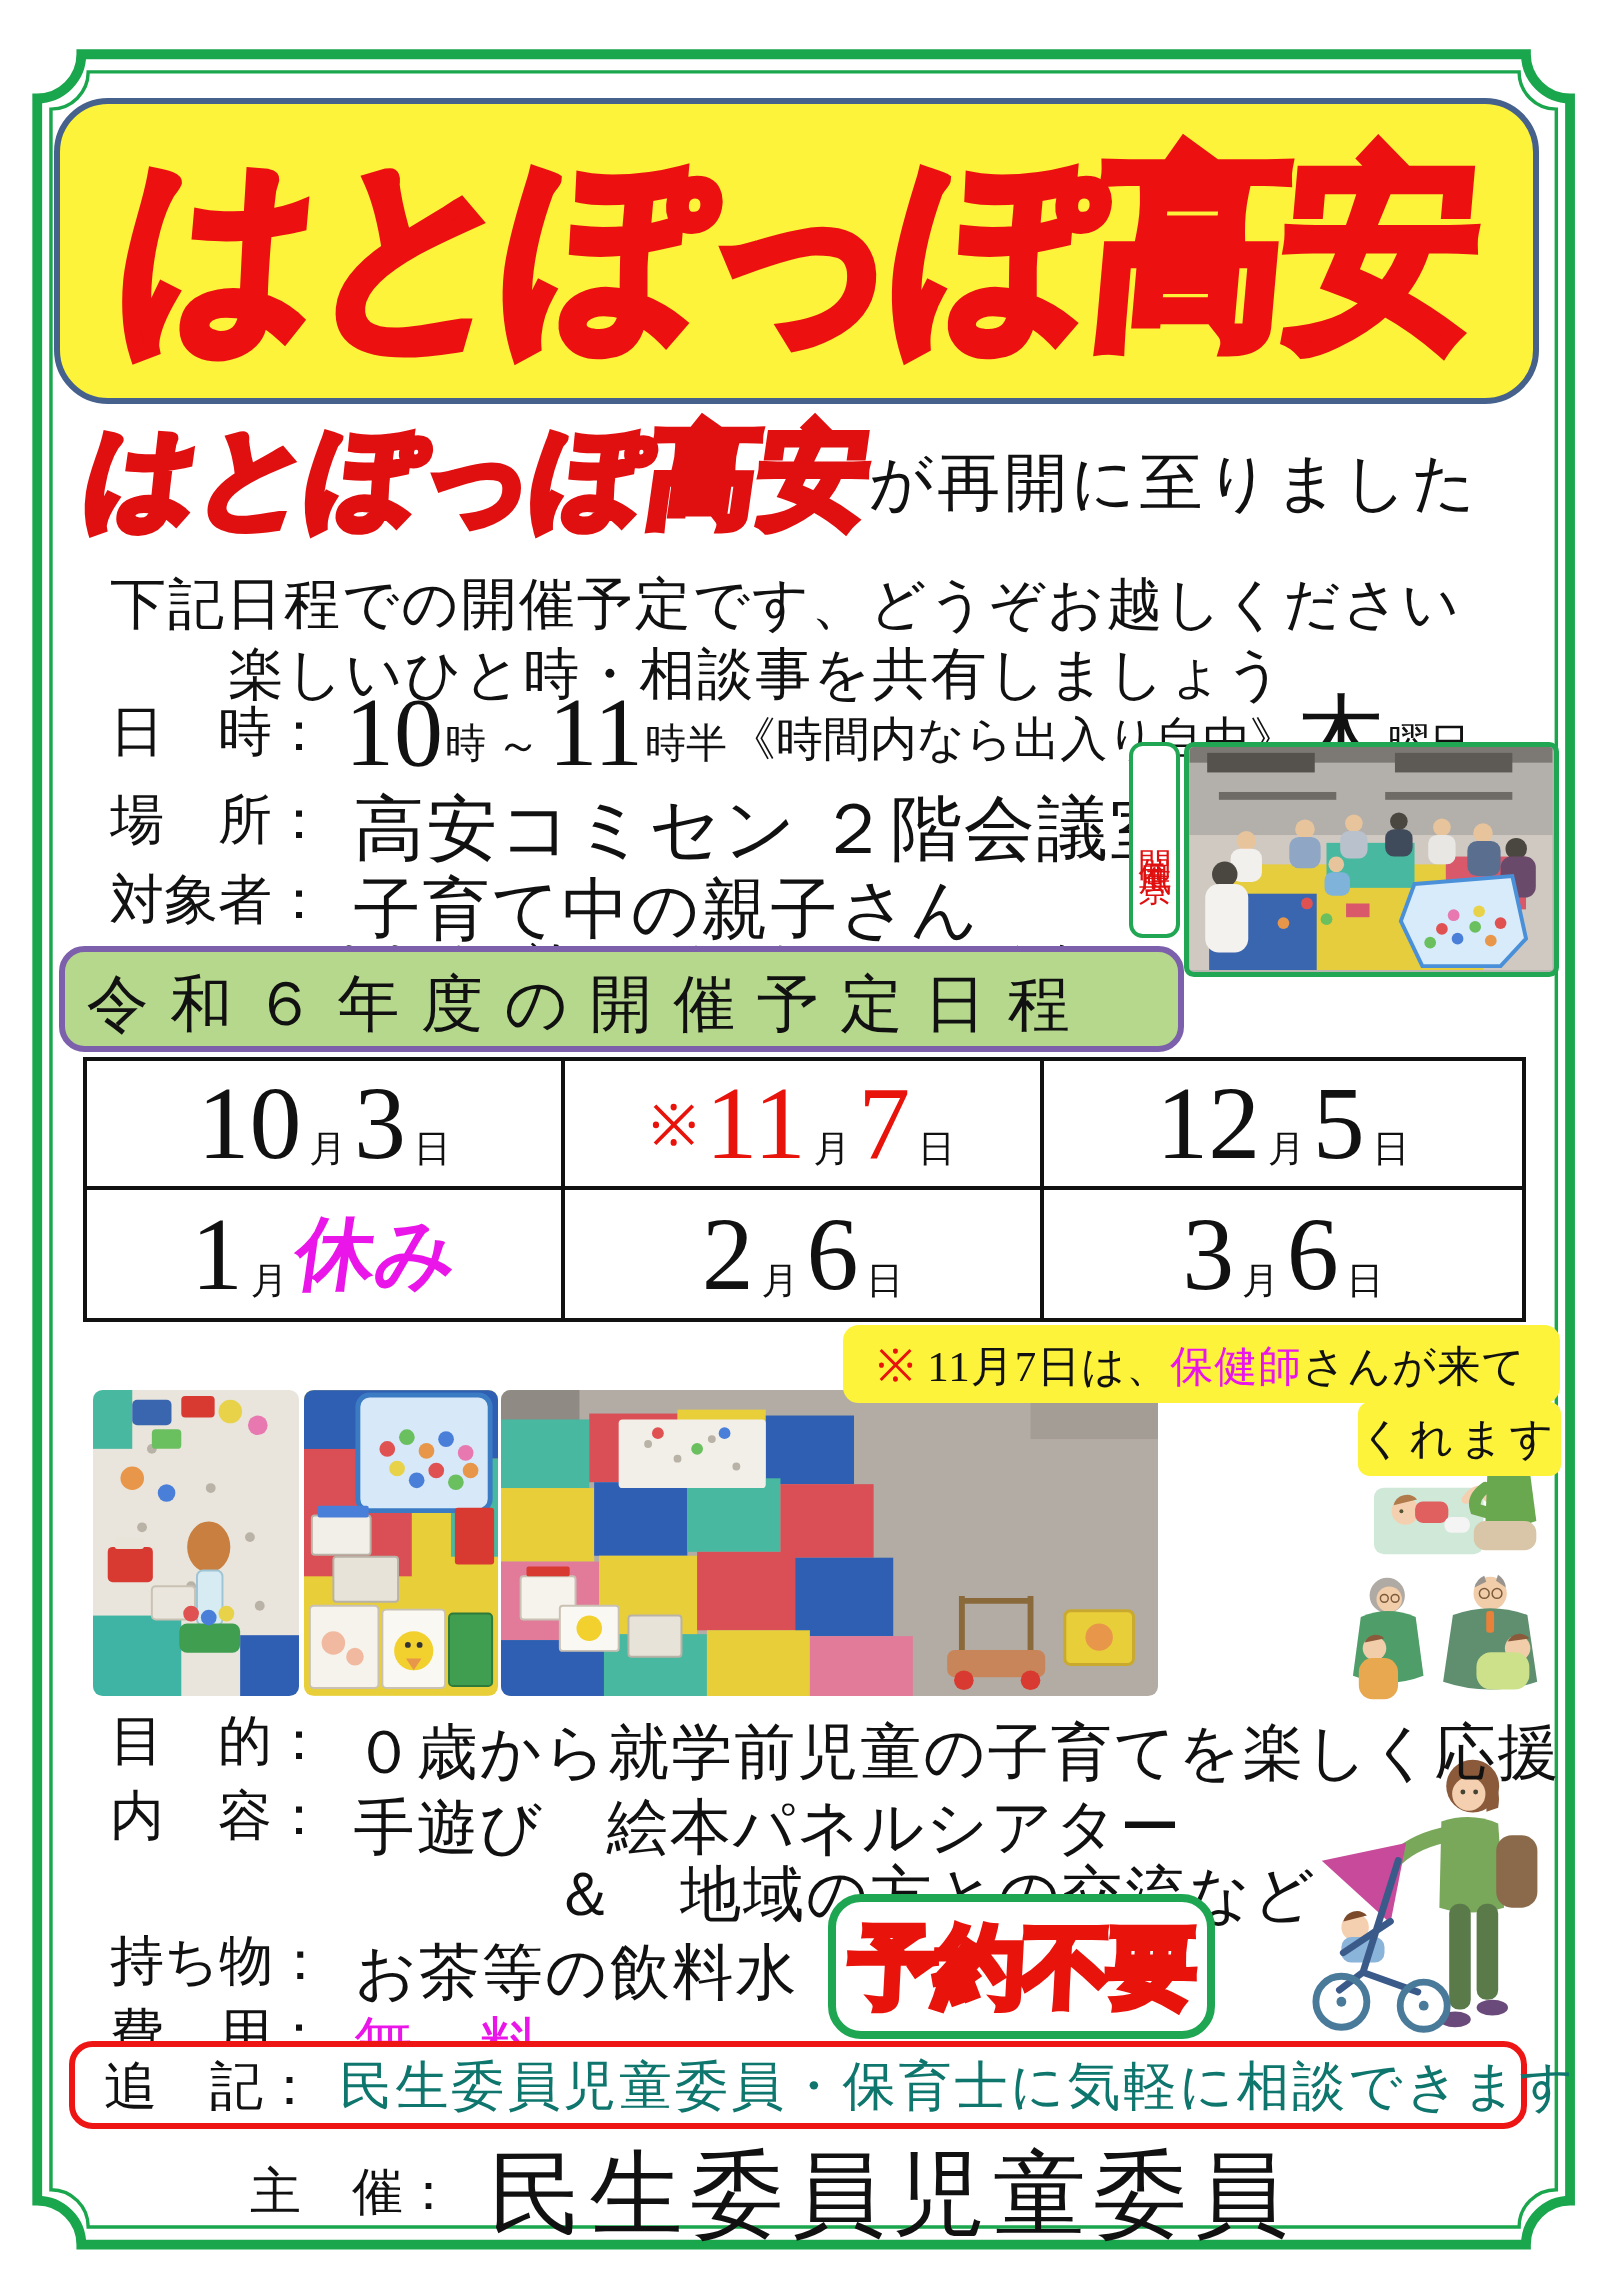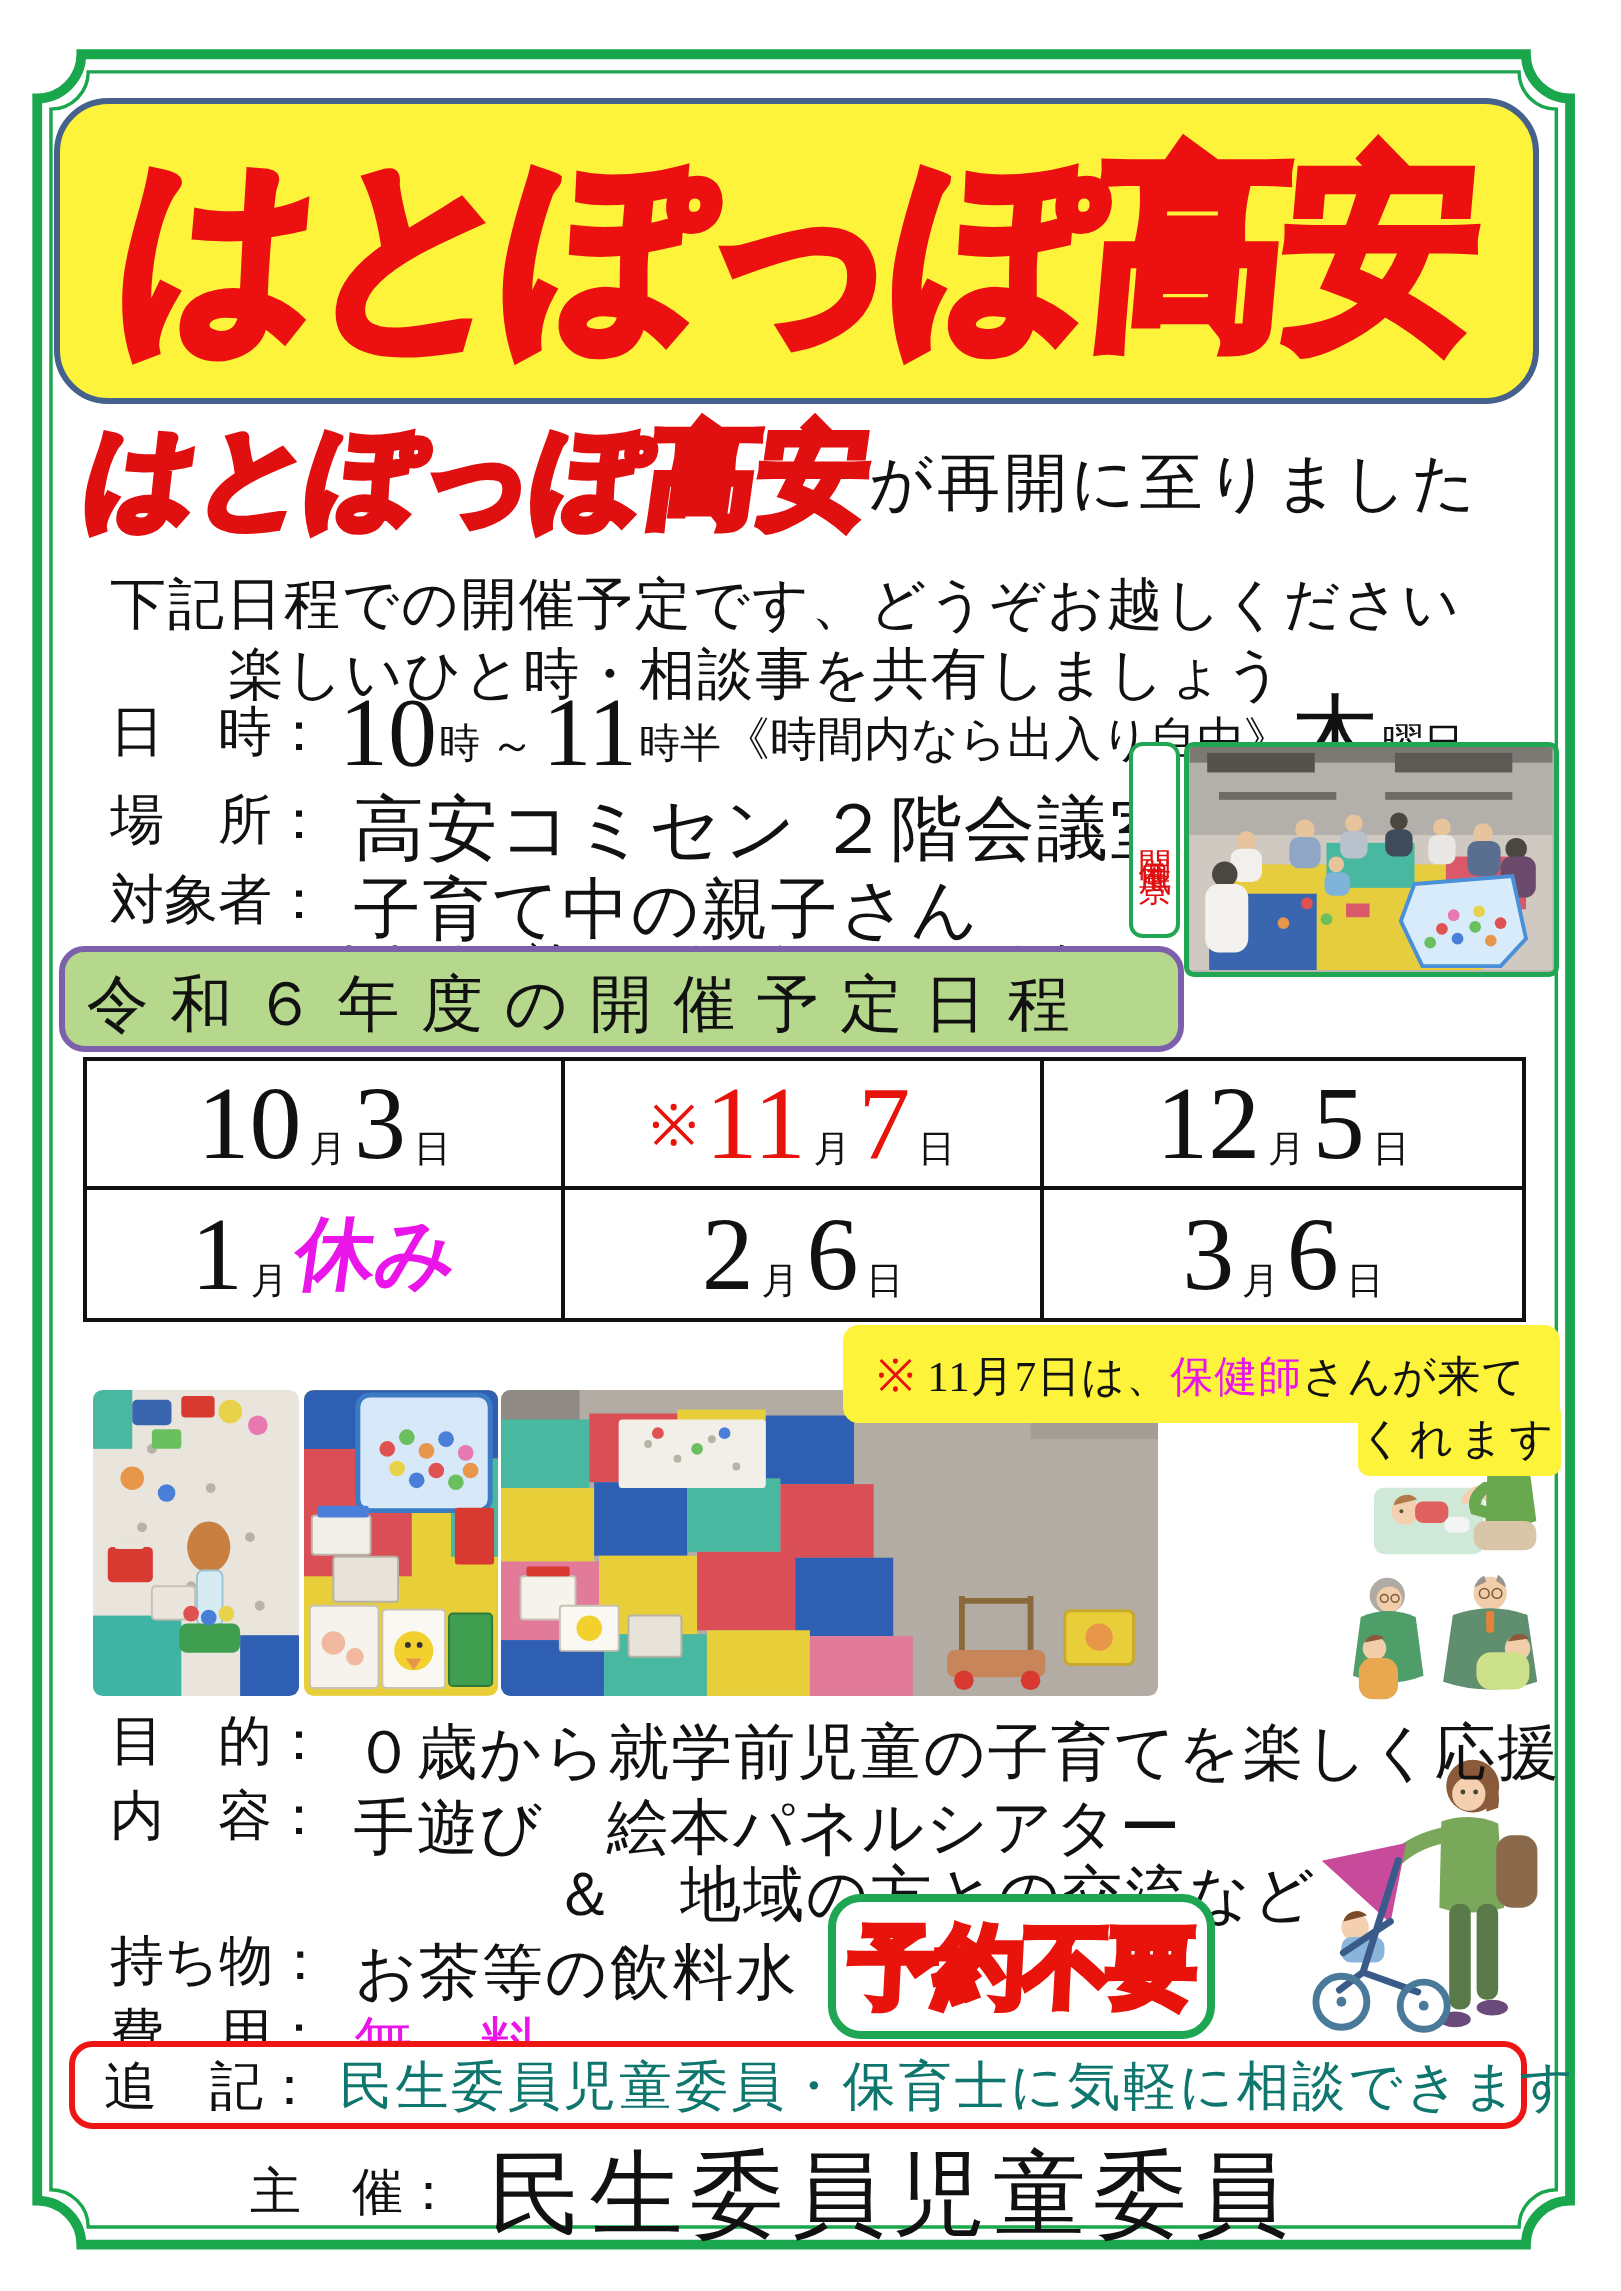--- a/index.html
+++ b/index.html
@@ -28,21 +28,21 @@
   .intro-line3{left:228px;top:637px;font-size:56px;letter-spacing:2px;white-space:nowrap;z-index:2;}
 
   
   .field-label{font-size:54px;}
   .dt-row{left:110px;top:686px;white-space:nowrap;z-index:2;display:flex;align-items:flex-end;}
   .dt-big{font-size:98px;line-height:.95;}
   .dt-small{font-size:41px;margin:0 2px 7.8px 2px;}
   .dt-tilde{font-size:45px;margin:0 7.8px 3.9px 7.8px;}
   .dt-note{font-size:47px;margin-bottom:7.8px;}
   .dt-week{font-size:90px;line-height:.95;}
-  .dt-label{margin-bottom:9.8px;margin-right:13px;}
+  .dt-label{margin-bottom:9.8px;margin-right:19px;}
   .place-row{left:110px;top:784px;white-space:nowrap;z-index:2;display:flex;align-items:flex-end;}
   .place-value{font-size:71px;line-height:1;margin-left:27.4px;letter-spacing:2px;}
   .target-row{left:110px;top:864px;white-space:nowrap;z-index:2;display:flex;align-items:flex-end;}
   .target-value{font-size:67px;line-height:1;margin-left:27.4px;letter-spacing:2px;}
   .target-note{left:263px;top:933px;font-size:45px;white-space:nowrap;z-index:2;}
 
   
   .venue-label-box{left:1129px;top:742px;width:51px;height:196px;background:#fff;
                    border:4.9px solid #21a653;border-radius:13.7px;box-sizing:border-box;z-index:3;
                    display:flex;align-items:center;justify-content:center;}
@@ -64,21 +64,21 @@
              border-right:4.9px solid #111;border-bottom:4.9px solid #111;box-sizing:border-box;}
   .date-cell.last-col{border-right:none;}
   .date-cell.last-row{border-bottom:none;}
   .cell-num{font-size:104px;line-height:1;}
   .cell-unit{font-size:37px;align-self:flex-end;margin-bottom:11.8px;}
   .cell-prefix{font-size:57px;color:#e8140c;}
   .cell-red{color:#e8140c;}
   .cell-closed{font-size:80px;color:#ea16e9;font-weight:bold;transform:skewX(-8deg);line-height:1;}
 
   
-  .note-box1{left:843px;top:1325px;width:717px;height:98px;background:#fcf33a;border-radius:15.7px;
+  .note-box1{left:843px;top:1325px;width:717px;height:78px;background:#fcf33a;border-radius:15.7px;
              display:flex;align-items:center;justify-content:center;white-space:nowrap;z-index:3;}
   .note-box2{left:1358px;top:1402px;width:203px;height:74px;background:#fcf33a;border-radius:11.8px;
              display:flex;align-items:center;justify-content:center;z-index:3;}
   .note-text{font-size:43px;letter-spacing:1px;}
   .note-mark{color:#e8140c;font-size:45px;}
   .note-highlight{color:#ea16e9;}
   .note-line2{font-size:43px;letter-spacing:5.9px;}
 
   
   .photo{border-radius:9.8px;overflow:hidden;z-index:2;}

